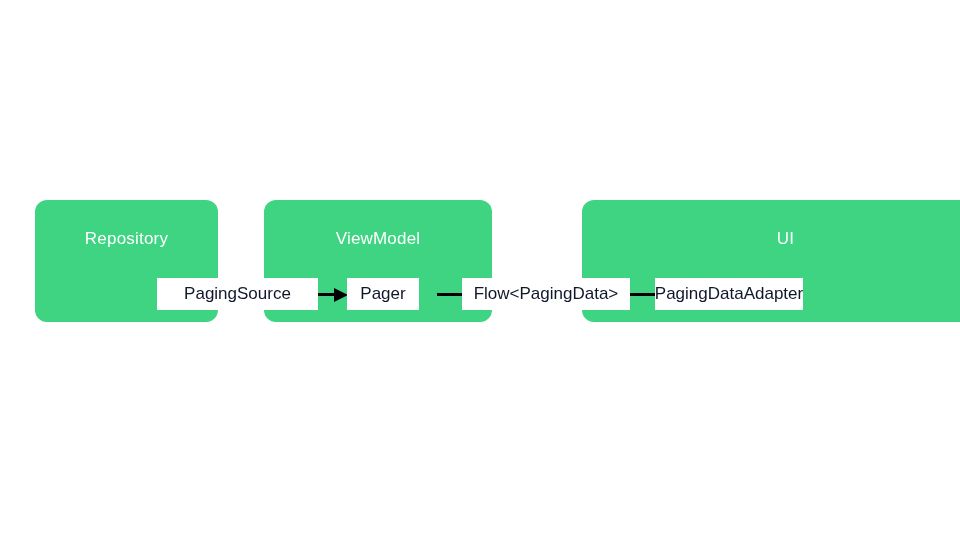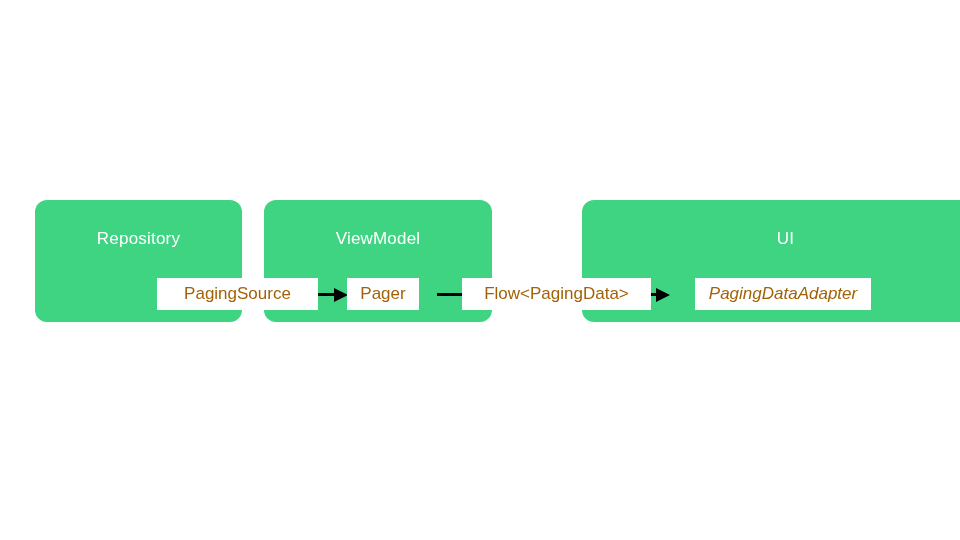--- a/index.html
+++ b/index.html
@@ -16,51 +16,51 @@
     overflow: hidden;
   }
   
   .container-box {
     position: absolute;
     top: 200px;
     height: 122px;
     background: #3ed482;
     border-radius: 12px;
   }
-  .container-box.repository { left: 35px;  width: 183px; padding-left: 24px; }
+  .container-box.repository { left: 35px;  width: 183px; }
   .container-box.viewmodel  { left: 264px; width: 228px; }
   .container-box.ui         { left: 582px; width: 407px; }
   .container-title {
     position: absolute;
     top: 29px;
     left: 0;
     width: 100%;
     text-align: center;
     color: #ffffff;
     font-size: 17px;
     line-height: 19px;
     letter-spacing: 0.2px;
   }
   
   .component {
     position: absolute;
     top: 278px;
     height: 32px;
     background: #ffffff;
-    color: #a16207;
+    color: #0f172a;
     font-size: 17px;
     display: flex;
     align-items: center;
     justify-content: center;
     white-space: nowrap;
   }
   .component.paging-source      { left: 157px; width: 161px; }
   .component.pager              { left: 347px; width: 72px;  }
-  .component.flow-paging-data   { left: 462px; width: 189px; }
-  .component.paging-data-adapter{ left: 695px; width: 176px; font-style: italic; }
+  .component.flow-paging-data   { left: 462px; width: 168px; }
+  .component.paging-data-adapter{ left: 655px; width: 148px; }
   
   .connector-line {
     position: absolute;
     top: 293px;
     height: 3px;
     background: #000000;
   }
   .connector-line.line-1 { left: 318px; width: 20px; }
   .connector-line.line-2 { left: 437px; width: 25px; }
   .connector-line.line-3 { left: 630px; width: 28px; }

